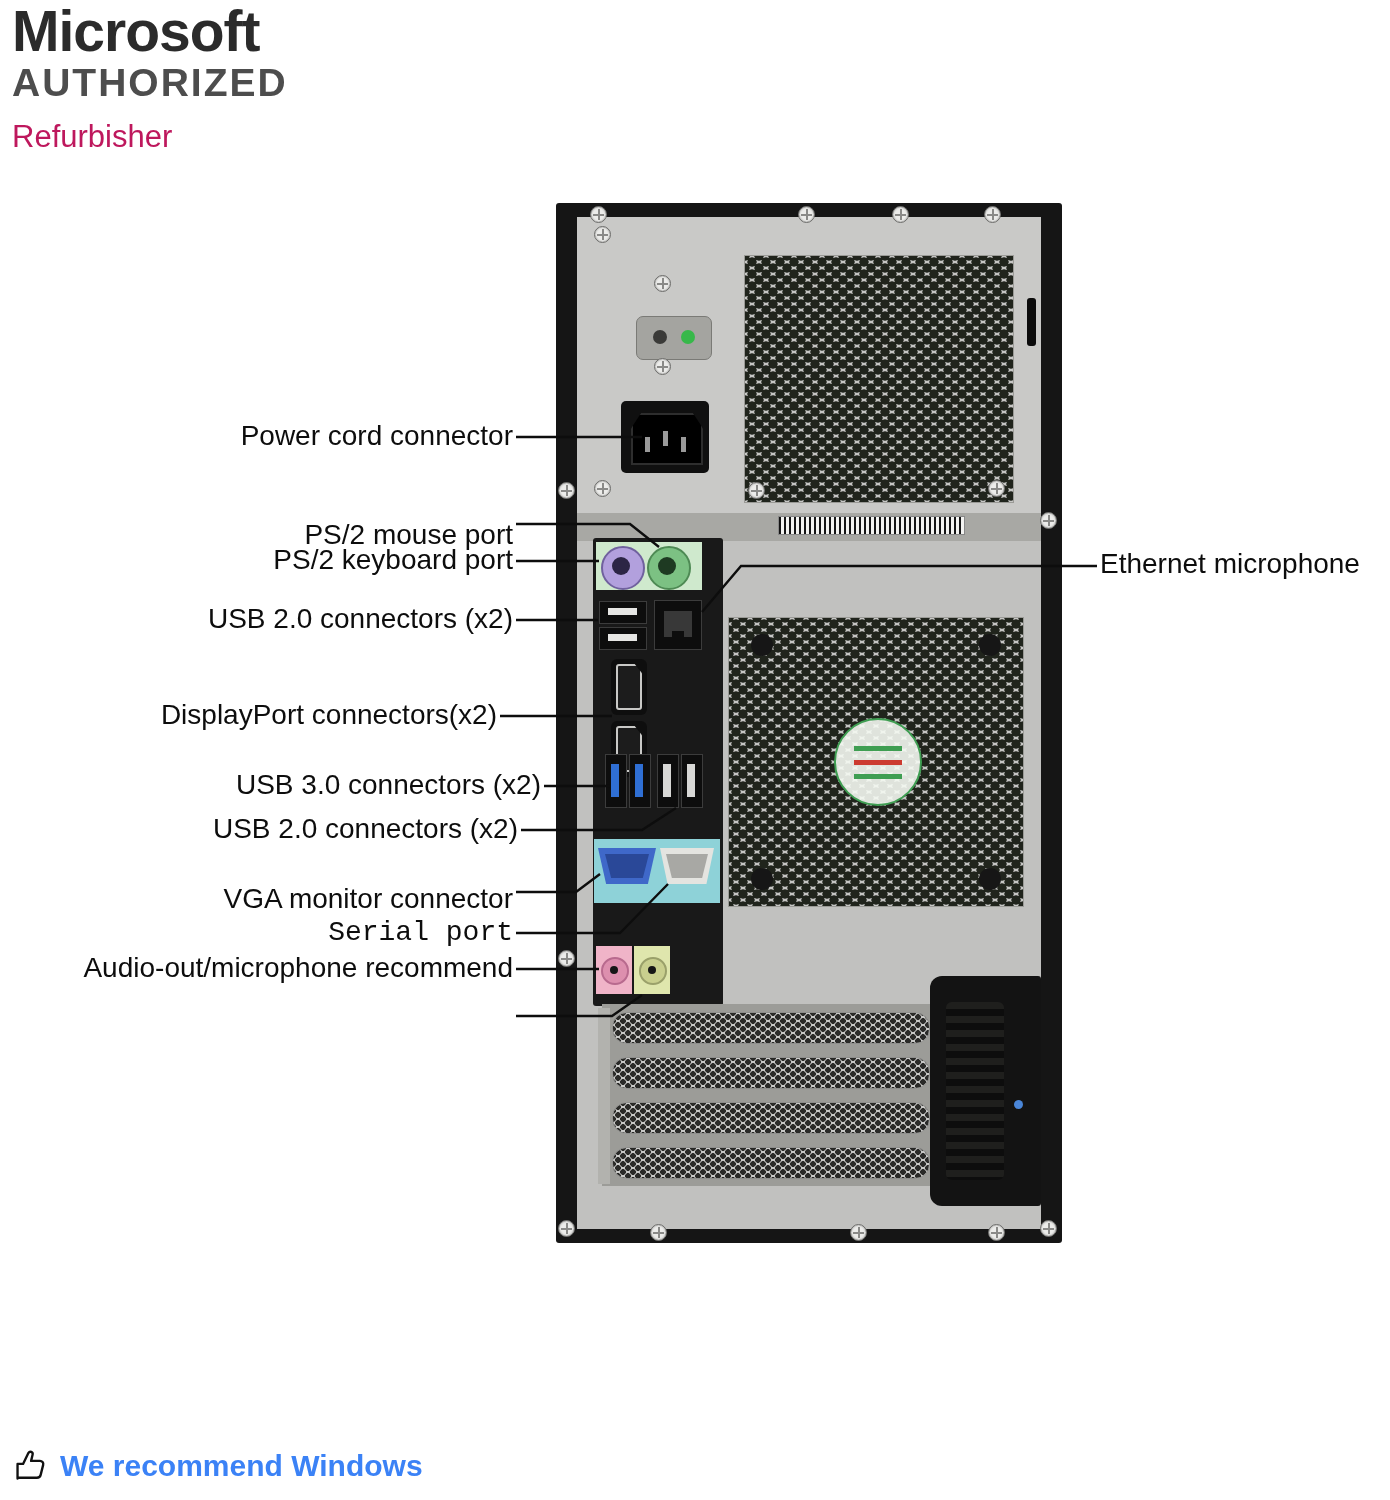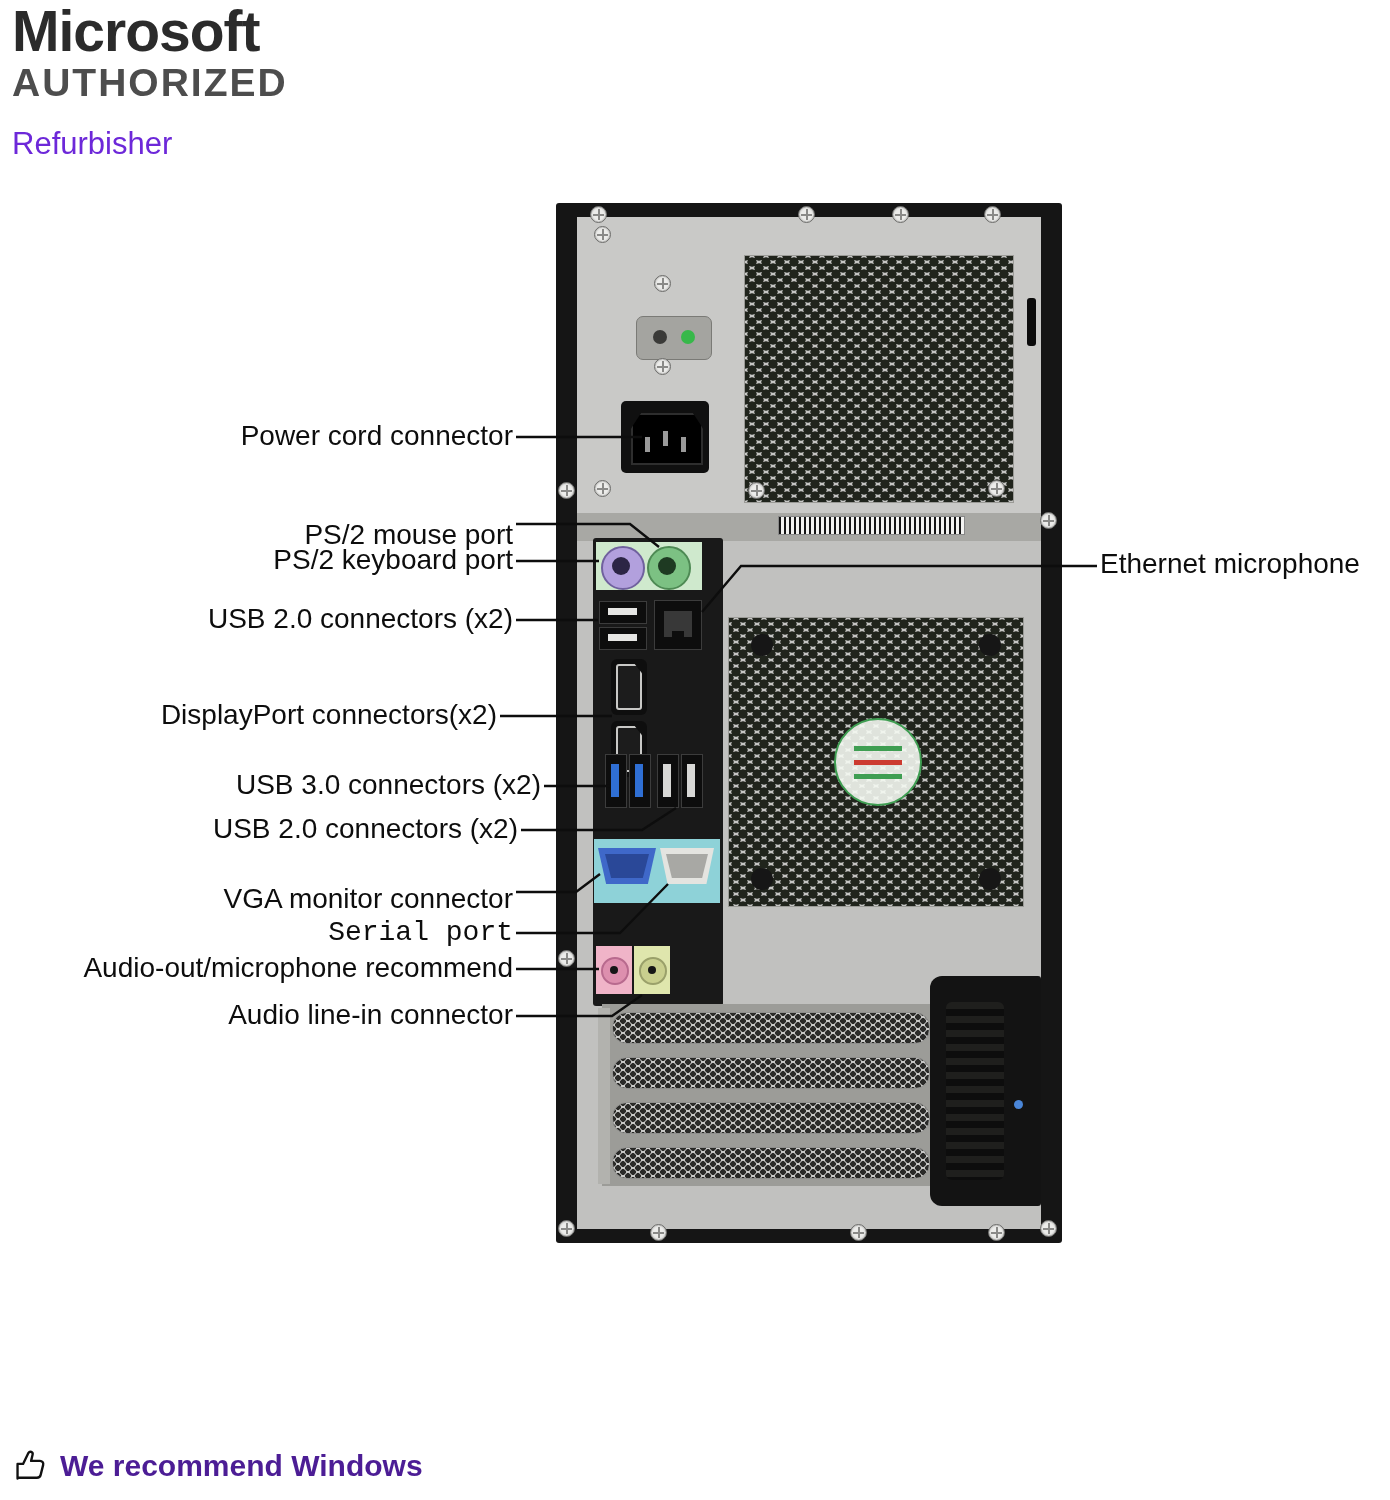--- a/index.html
+++ b/index.html
@@ -4,21 +4,21 @@
 <style>
   html,body{margin:0;padding:0;background:#fff;}
   #stage{position:relative;width:1390px;height:1500px;background:#ffffff;overflow:hidden;
          font-family:"Liberation Sans",sans-serif;color:#111;}
   .abs{position:absolute;}
 
   
   .badge{position:absolute;left:12px;top:2px;}
   .badge .l1{font-size:57px;font-weight:bold;color:#2b2b2b;letter-spacing:-1px;line-height:1.05;}
   .badge .l2{font-size:39px;font-weight:bold;color:#4d4d4d;letter-spacing:2px;line-height:1.1;}
-  .badge .l3{font-size:31px;font-weight:400;color:#6d28d9;margin-top:21px;}
+  .badge .l3{font-size:31px;font-weight:400;color:#be185d;margin-top:14px;}
 
   
   .callout{position:absolute;font-size:28px;color:#0d0d0d;white-space:nowrap;line-height:34px;}
 
   
   .leaders{position:absolute;left:0;top:0;z-index:6;pointer-events:none;}
 
   
   #tower{position:absolute;left:556px;top:203px;width:506px;height:1040px;
          background:#151515;border-radius:3px;z-index:1;}
@@ -62,21 +62,21 @@
         clip-path:polygon(0 0,72% 0,100% 20%,100% 100%,0 100%);}
 
   .trap{clip-path:polygon(0 0,100% 0,86% 100%,14% 100%);}
   .jack{position:absolute;width:24px;height:24px;border-radius:50%;}
   .jack i{position:absolute;left:7px;top:7px;width:8px;height:8px;border-radius:50%;background:#161616;display:block;}
 
   .fandot{position:absolute;width:22px;height:22px;border-radius:50%;background:#161616;}
 
   
   .footer{position:absolute;left:12px;top:1448px;display:flex;align-items:center;gap:12px;}
-  .footer .txt{font-size:30px;font-weight:bold;color:#4c1d95;}
+  .footer .txt{font-size:30px;font-weight:bold;color:#3b82f6;}
 </style>
 </head>
 <body>
 
 <div id="stage">
 
   <div class="badge">
     <div class="l1">Microsoft</div>
     <div class="l2">AUTHORIZED</div>
     <div class="l3">Refurbisher</div>
@@ -232,21 +232,20 @@
   <div class="callout" style="right:877px;top:419px;">Power cord connector</div>
   <div class="callout" style="right:877px;top:518px;">PS/2 mouse port</div>
   <div class="callout" style="right:877px;top:543px;">PS/2 keyboard port</div>
   <div class="callout" style="right:877px;top:602px;">USB 2.0 connectors (x2)</div>
   <div class="callout" style="right:893px;top:698px;">DisplayPort connectors(x2)</div>
   <div class="callout" style="right:849px;top:768px;">USB 3.0 connectors (x2)</div>
   <div class="callout" style="right:872px;top:812px;">USB 2.0 connectors (x2)</div>
   <div class="callout" style="right:877px;top:882px;">VGA monitor connector</div>
   <div class="callout" style="right:877px;top:916px;font-family:Liberation Mono, monospace;">Serial port</div>
   <div class="callout" style="right:877px;top:951px;">Audio-out/microphone recommend</div>
-  <div class="callout" style="right:877px;top:998px;">Audio line-in connector</div>
   <div class="callout" style="left:1100px;top:547px;">Ethernet microphone</div>
 
   <div class="footer">
     <svg width="36" height="36" viewBox="0 0 26 26">
       <path d="M4 12v10 M4 21.5h14c1.3 0 2.4-.9 2.7-2.1l1.8-7.2c.4-1.5-.8-2.9-2.3-2.9h-6.4l1.1-4.6c.4-1.8-2-2.8-3-1.2L8 11.5H4" fill="none" stroke="#111" stroke-width="1.7" stroke-linejoin="round" stroke-linecap="round"></path>
     </svg>
     <span class="txt">We recommend Windows</span>
   </div>
 
 </div>

